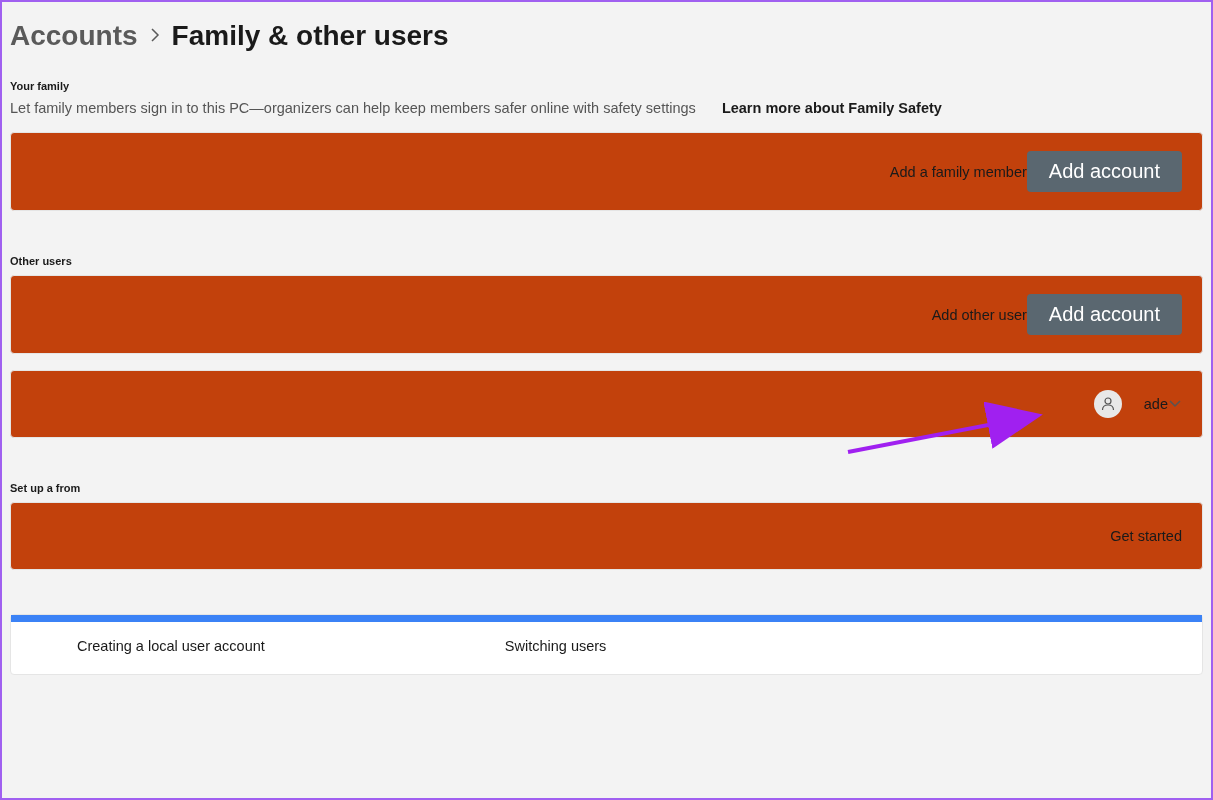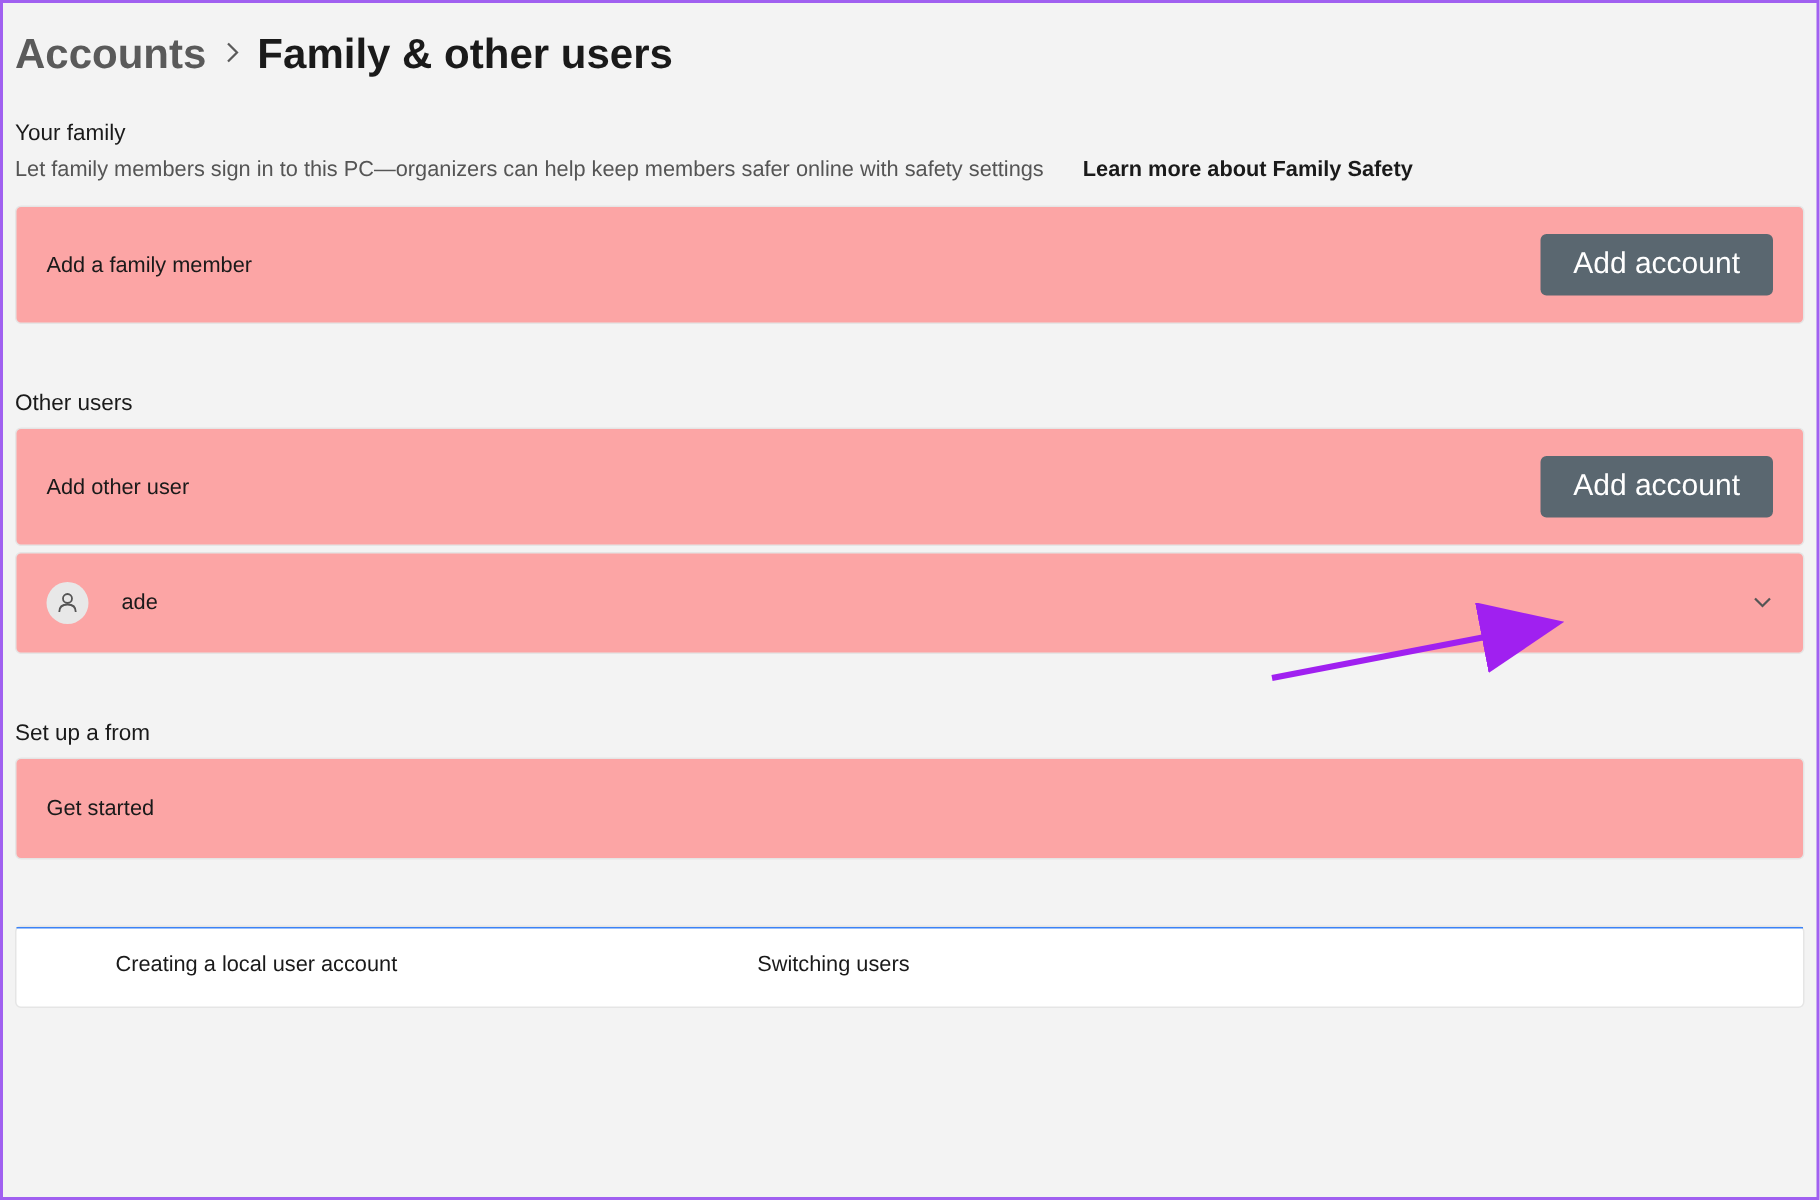--- a/index.html
+++ b/index.html
@@ -16,32 +16,32 @@
   .breadcrumb {
     display: flex;
     align-items: center;
     gap: 12px;
     margin-bottom: 28px;
   }
   .breadcrumb .parent { font-size: 28px; font-weight: 600; color: #5a5a5a; }
   .breadcrumb .chevron { font-size: 18px; color: #5a5a5a; }
   .breadcrumb .current { font-size: 28px; font-weight: 600; color: #1a1a1a; }
 
-  .section-title { font-size: 15px; font-weight: 400; color: #1a1a1a; margin-bottom: 8px; }
+  .section-title { font-size: 11px; font-weight: 700; color: #1a1a1a; margin-bottom: 8px; }
   .section-desc { font-size: 14.5px; color: #555; margin-bottom: 16px; }
   .section-desc .link { color: #1a1a1a; font-weight: 600; margin-left: 22px; }
 
   .card {
-    background: #fca5a5;
+    background: #c2410c;
     border: 1px solid #e5e5e5;
     border-radius: 4px;
     padding: 18px 20px;
     display: flex;
     align-items: center;
-    justify-content: space-between;
+    justify-content: flex-end;
     min-height: 68px;
   }
   .card + .card { margin-top: 4px; }
   .card-label { font-size: 14.5px; color: #1a1a1a; }
 
   .btn-add {
     background: #5a6770;
     color: #fff;
     border: none;
     border-radius: 4px;
@@ -72,21 +72,21 @@
     display: flex;
     align-items: center;
     justify-content: space-between;
     padding: 18px 20px;
   }
   .help-left { display: flex; align-items: center; gap: 22px; }
   .help-links {
     display: flex;
     gap: 240px;
     padding: 16px 20px 20px 66px;
-    border-top: 1px solid #3b82f6;
+    border-top: 7px solid #3b82f6;
     text-align: right;
   }
   .help-link { font-size: 14.5px; color: #1a1a1a; }
 
   .arrow-annotation {
     position: absolute;
     left: 838px;
     top: 400px;
     pointer-events: none;
   }
@@ -117,21 +117,21 @@
       <button class="btn-add">Add account</button>
     </div>
   </div>
 
   <div class="section-block">
     <div class="section-title">Other users</div>
     <div class="card">
       <span class="card-label">Add other user</span>
       <button class="btn-add">Add account</button>
     </div>
-    <div class="card" style="margin-top:4px;">
+    <div class="card" style="margin-top:16px;">
       <div class="user-card-left">
         <span class="avatar-circle">
           <svg width="16" height="16" viewBox="0 0 16 16">
               <circle cx="8" cy="5" r="3" fill="none" stroke="#555" stroke-width="1.2"></circle>
               <path d="M2.5 14 C2.5 10.5 5 9 8 9 C11 9 13.5 10.5 13.5 14" fill="none" stroke="#555" stroke-width="1.2"></path>
             </svg>
         </span>
         <span class="card-label">ade</span>
       </div>
       <span class="chevron-down">

